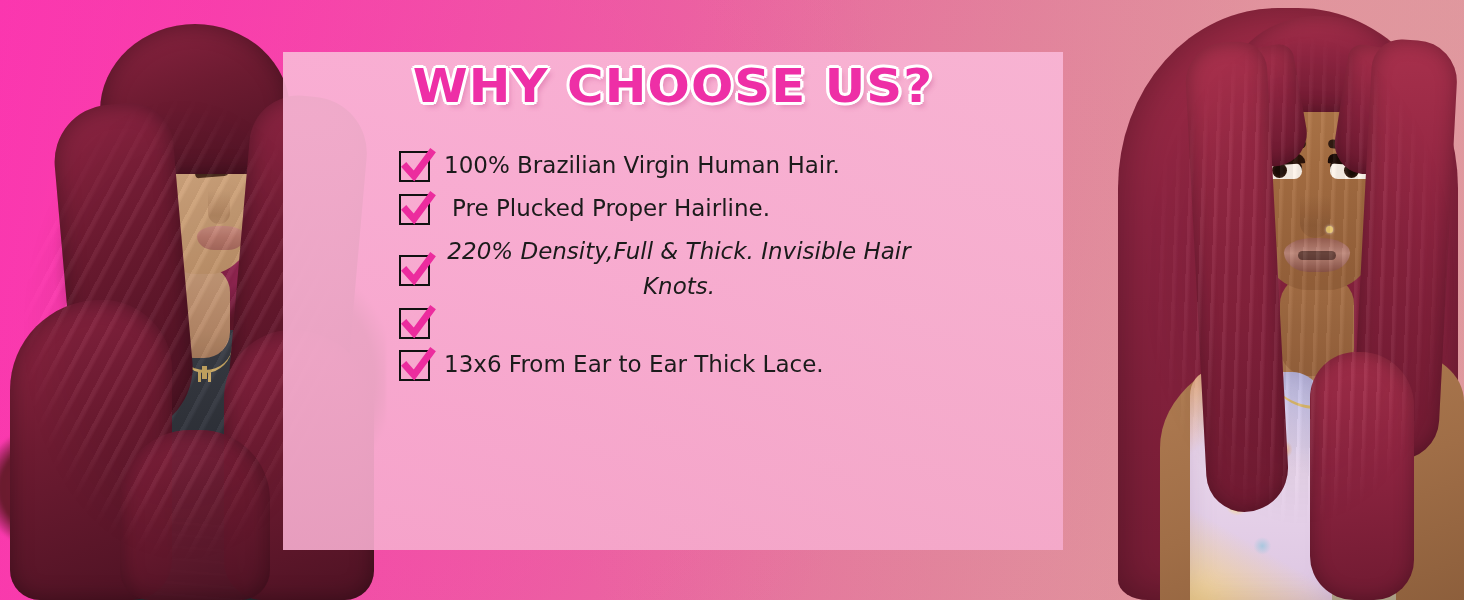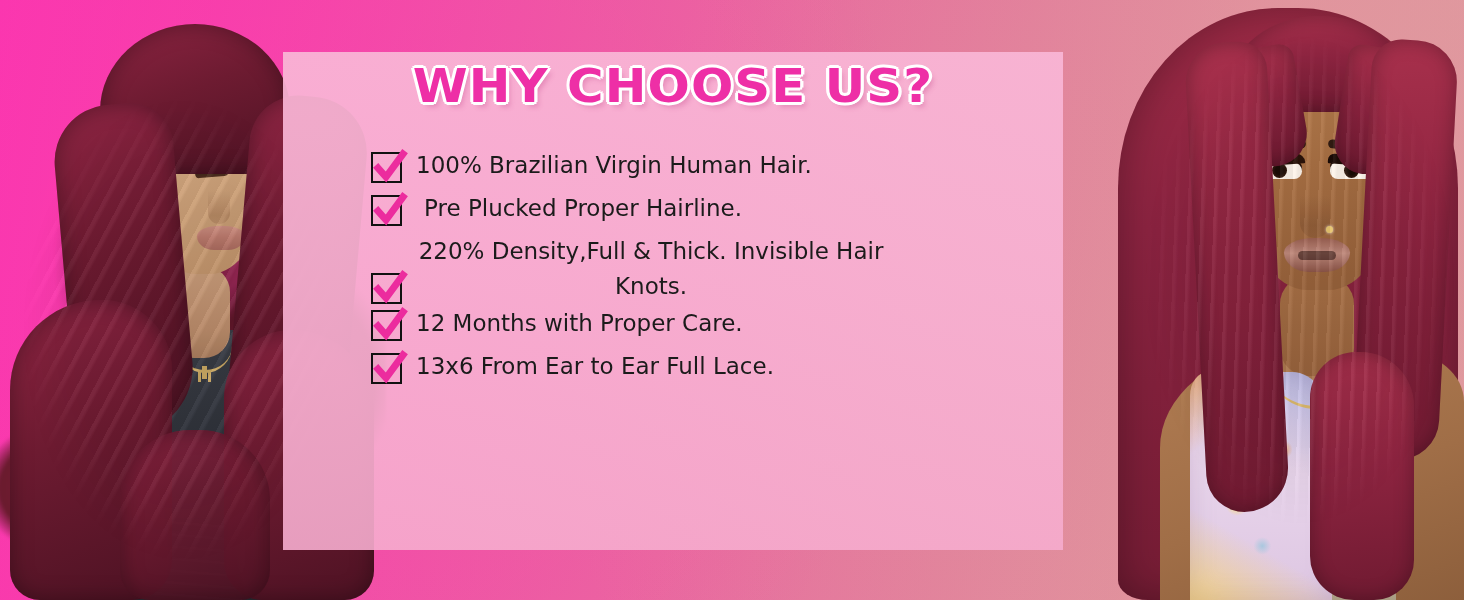--- a/index.html
+++ b/index.html
@@ -367,25 +367,25 @@
   .list {
     position: absolute;
     left: 0; right: 0;
     top: 96px;
     padding: 0;
     margin: 0;
     list-style: none;
   }
   .feature {
     display: flex;
-    align-items: flex-end;
+    align-items: center;
     margin: 0 0 8px 0;
-    padding: 0 28px 0 88px;
-  }
-  .feature.two-line { margin-bottom: 2px; }
+    padding: 0 28px 0 116px;
+  }
+  .feature.two-line { margin-bottom: 2px; font-style: italic; }
 
   .checkbox {
     position: relative;
     flex: 0 0 auto;
     width: 31px;
     height: 31px;
     margin-top: 2px;
     border: 2px solid #111111;
     background: transparent;
     box-sizing: border-box;
@@ -500,28 +500,27 @@
         <span class="feature-text centered">220% Density,Full &amp; Thick. Invisible Hair Knots.</span>
       </li>
 
 
       <li class="feature">
         <span class="checkbox">
           <svg viewBox="0 0 40 40" aria-hidden="true">
             <path d="M8 20 L16 29 L33 6" fill="none" stroke="#ec2c9e" stroke-width="7" stroke-linecap="square" stroke-linejoin="miter"></path>
           </svg>
         </span>
-        <span class="feature-text">12 Months with Proper Care.</span>
       </li>
 
       <li class="feature">
         <span class="checkbox">
           <svg viewBox="0 0 40 40" aria-hidden="true">
             <path d="M8 20 L16 29 L33 6" fill="none" stroke="#ec2c9e" stroke-width="7" stroke-linecap="square" stroke-linejoin="miter"></path>
           </svg>
         </span>
-        <span class="feature-text">13x6 From Ear to Ear Full Lace.</span>
+        <span class="feature-text">13x6 From Ear to Ear Thick Lace.</span>
       </li>
 
     </ul>
   </div>
 
 </div>
 
 </body></html>

